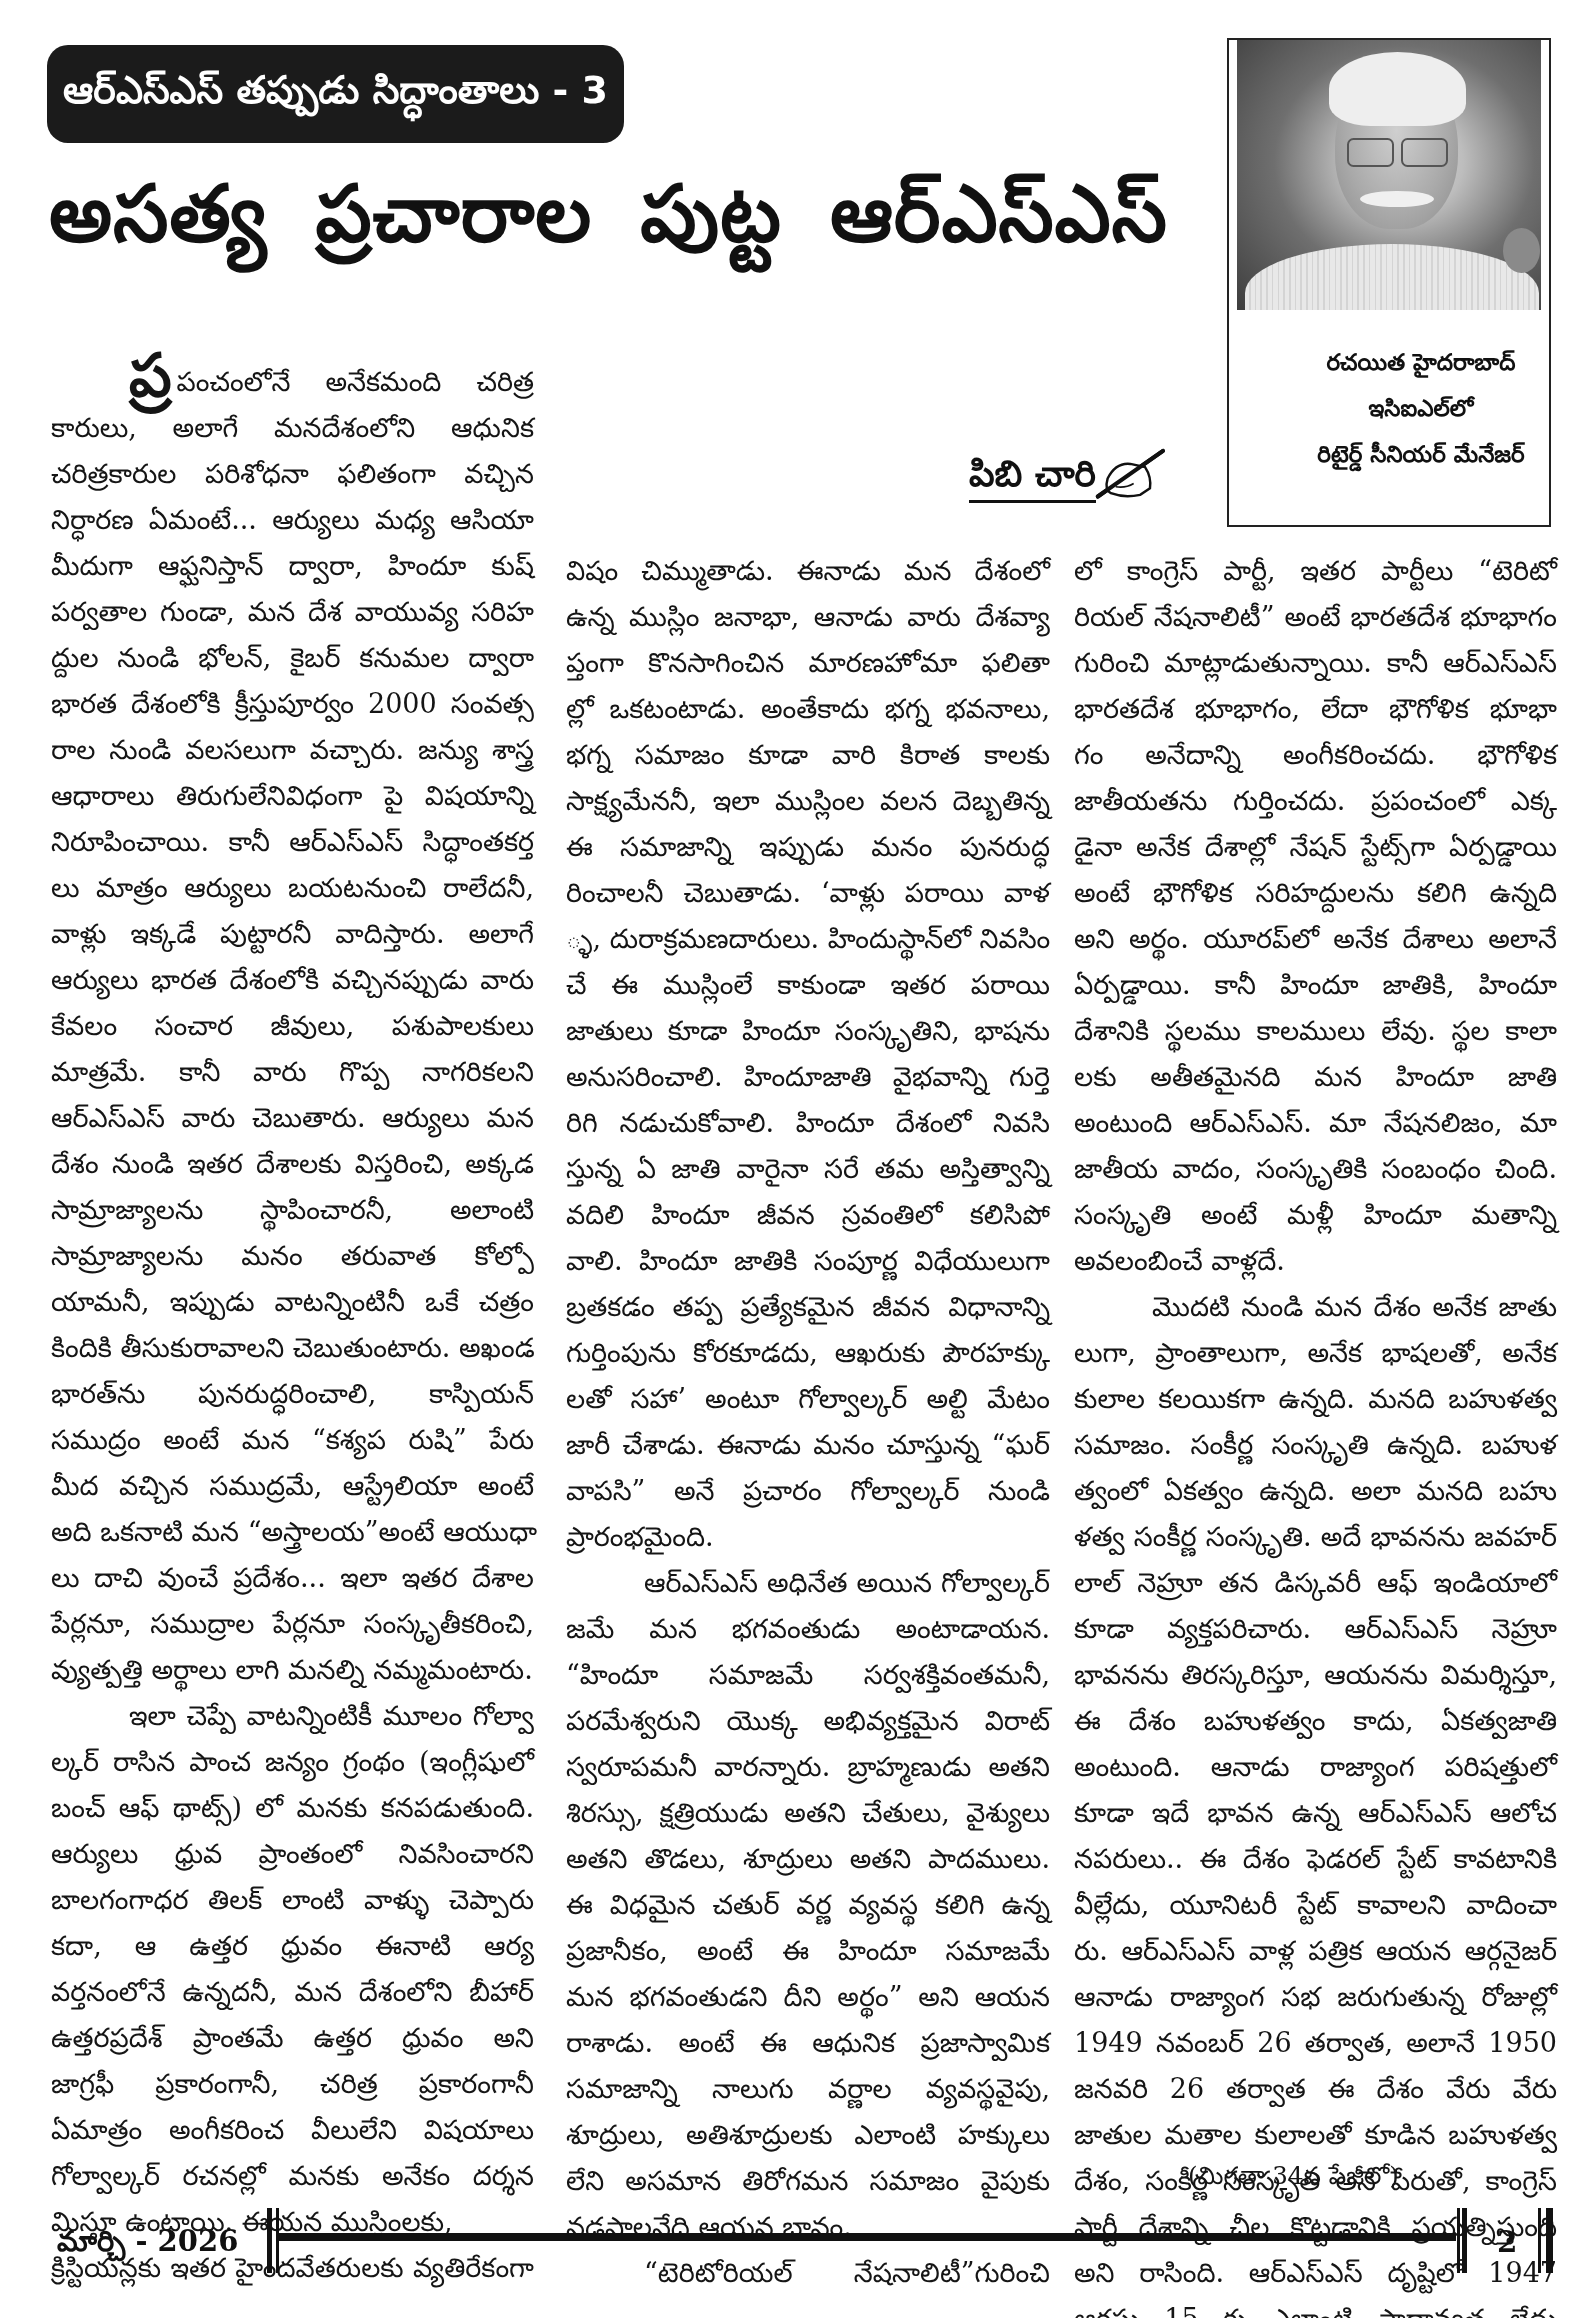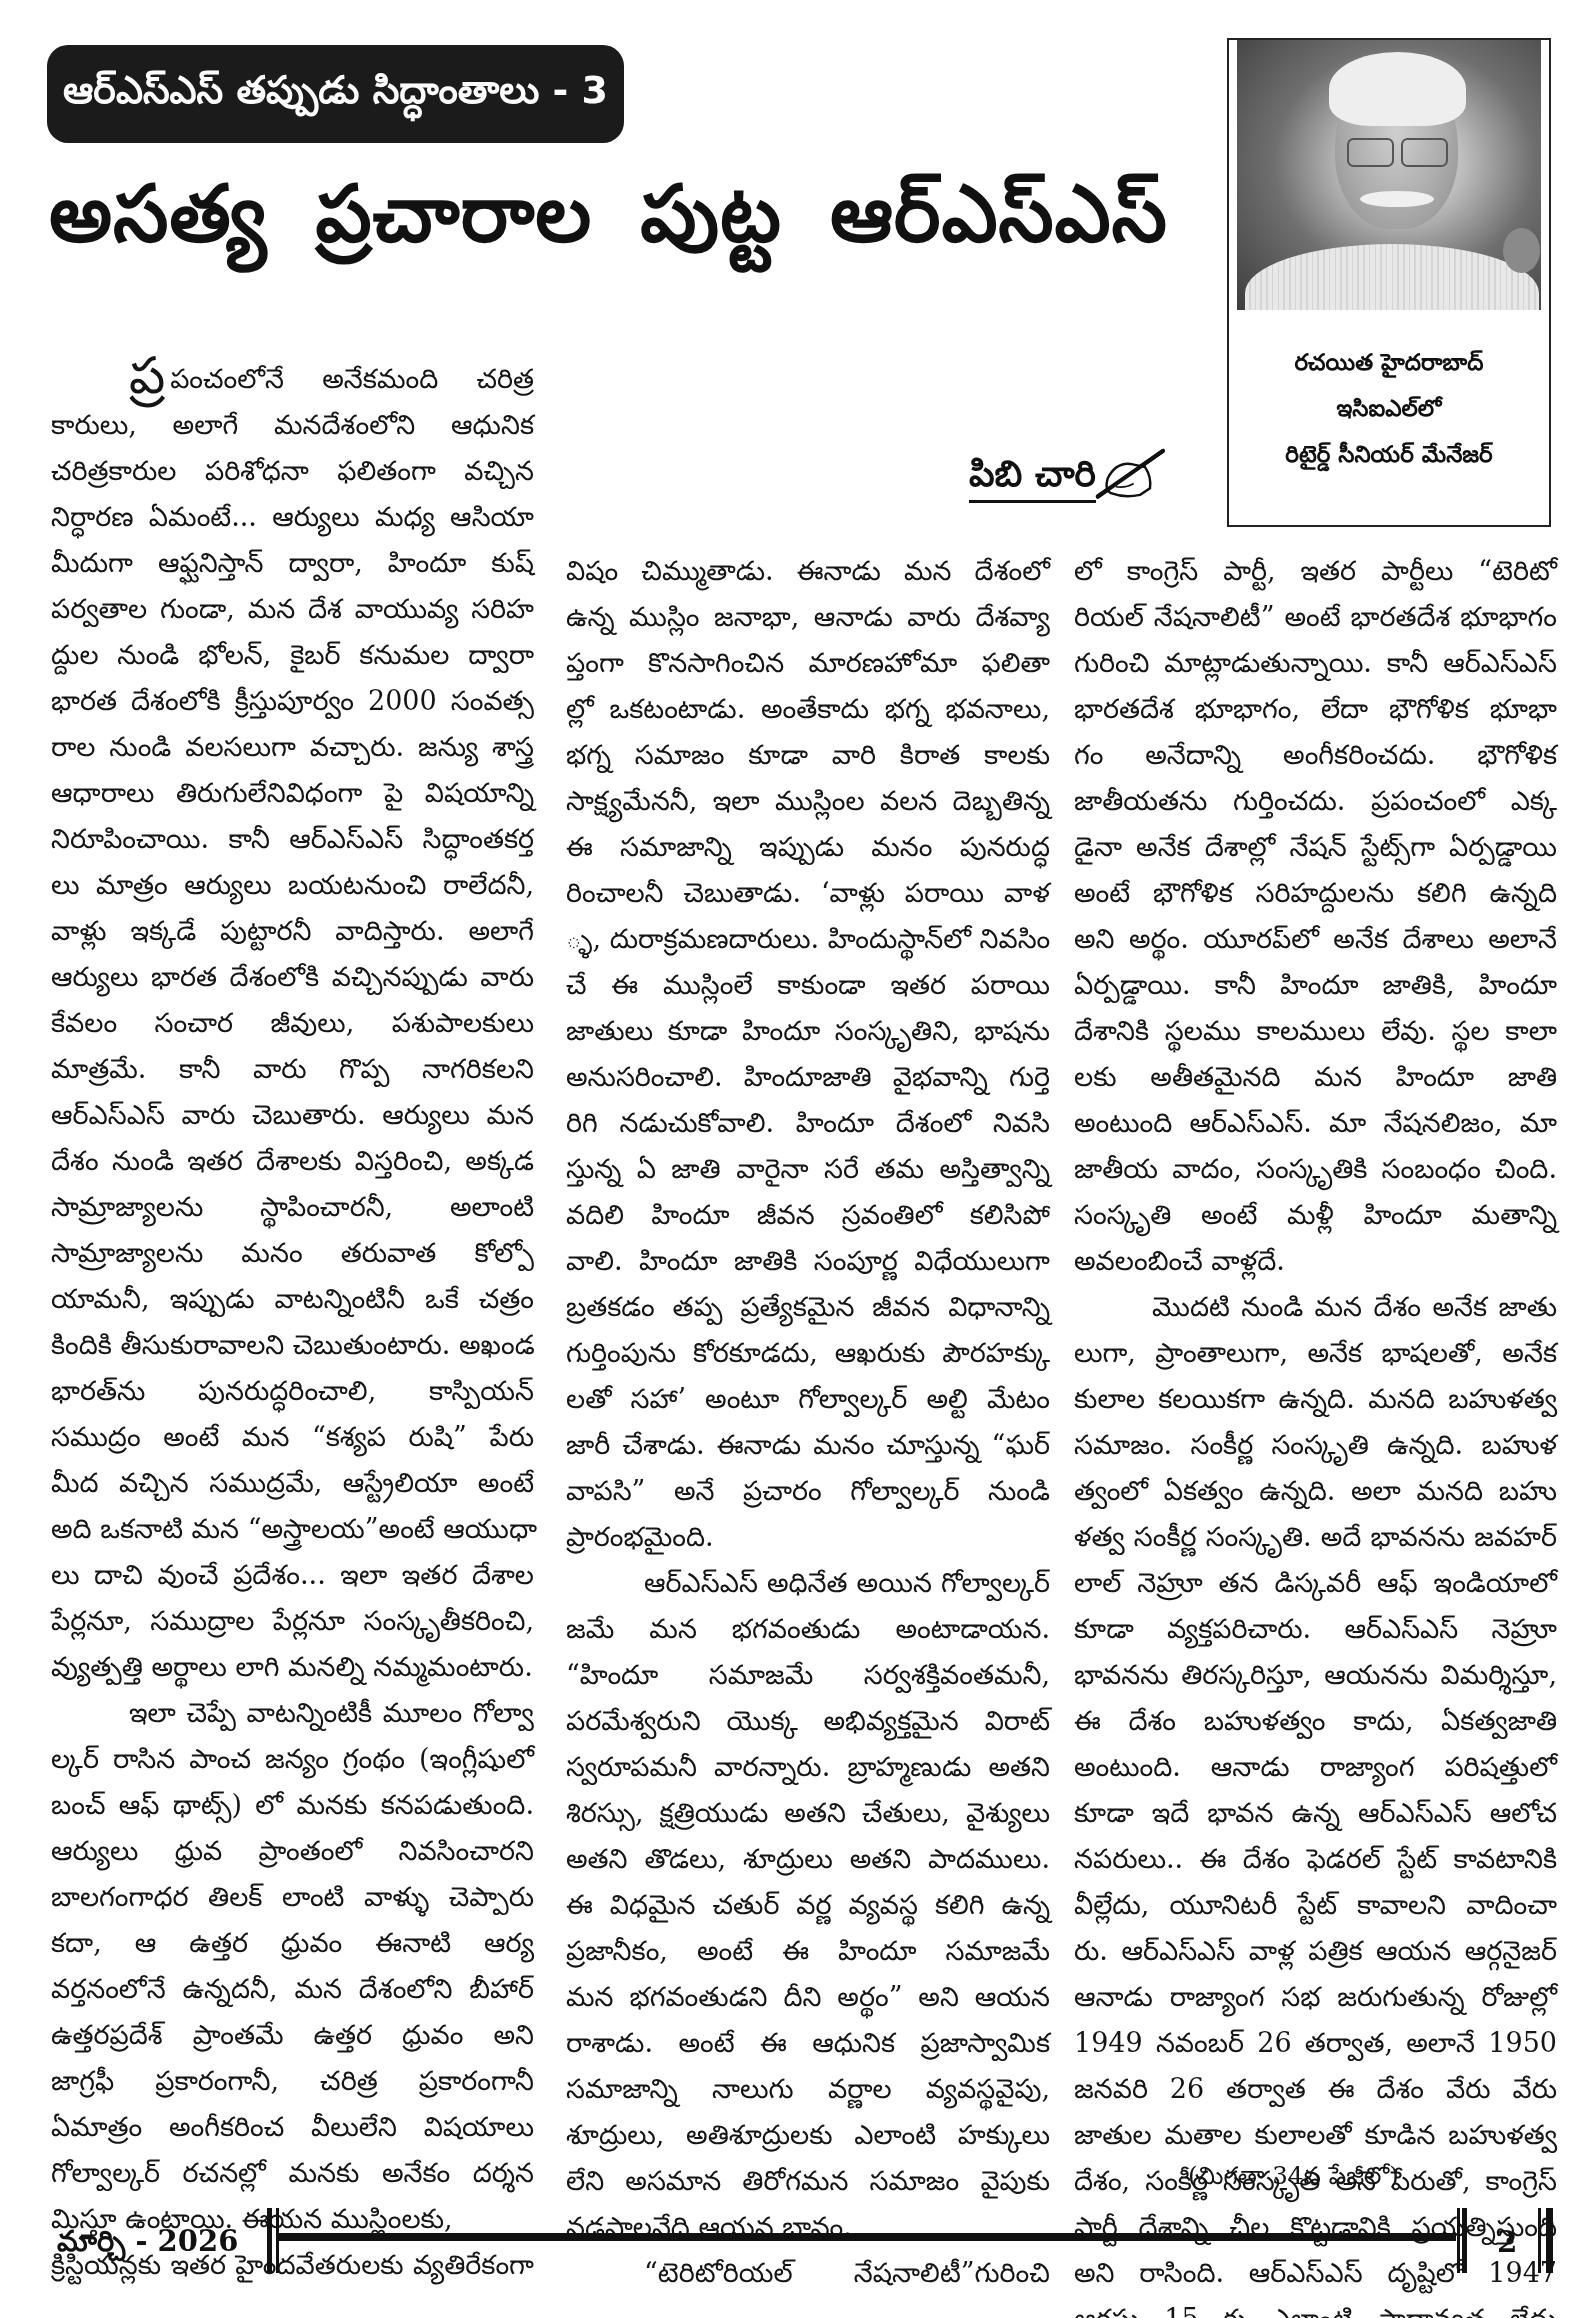--- a/index.html
+++ b/index.html
@@ -11,33 +11,33 @@
   .photo-box { position:absolute; left:1227px; top:38px; width:324px; height:489px; border:2.5px solid #222; box-sizing:border-box; background:#fff; }
   .photo { position:absolute; left:8.2px; top:0px; width:304px; height:270px; overflow:hidden;
            background: radial-gradient(ellipse at 55% 45%, #d9d9d9 0%, #bdbdbd 25%, #6f6f6f 55%, #3d3d3d 100%); }
   .photo .head { position:absolute; left:98px; top:24.5px; width:123px; height:164px; border-radius:50% 50% 45% 45%; background:radial-gradient(ellipse at 50% 40%, #cfcfcf 0%, #a9a9a9 60%, #8c8c8c 100%); }
   .photo .hair { position:absolute; left:92px; top:11.5px; width:137px; height:74px; border-radius:50% 50% 30% 30%; background:#eeeeee; }
   .photo .glasses-l { position:absolute; left:110px; top:98px; width:43px; height:24.5px; border:2.5px solid #555; border-radius:6.5px; }
   .photo .glasses-r { position:absolute; left:164px; top:98px; width:43px; height:24.5px; border:2.5px solid #555; border-radius:6.5px; }
   .photo .mustache { position:absolute; left:123px; top:151px; width:74px; height:16.4px; background:#f0f0f0; border-radius:50%; }
   .photo .shirt { position:absolute; left:8.2px; top:204px; width:294px; height:98px; border-radius:50% 50% 0 0; background:repeating-linear-gradient(90deg,#e8e8e8 0,#e8e8e8 4.1px,#d4d4d4 4.1px,#d4d4d4 5.7px); }
   .photo .bystander { position:absolute; left:266px; top:188px; width:37px; height:45px; border-radius:50%; background:#8a8a8a; }
-  .photo-caption { position:absolute; left:0; top:299px; width:100%; text-align:center; }
+  .photo-caption { position:absolute; left:0; top:299px; width:100%; text-align:center;padding-left:32px; }
   .photo-caption div { font-family:"DejaVu Sans", sans-serif; font-weight:bold; font-size:23px; line-height:46px; color:#111; }
   .byline { position:absolute; left:969px; top:438px; height:65px; display:flex; align-items:flex-end; }
   .byline .name { font-family:"DejaVu Sans", sans-serif; font-weight:bold; font-size:36px; line-height:49px; border-bottom:3.3px solid #111; padding-bottom:1.6px; }
   .byline .pen { width:78px; height:57px; margin-left:-4.9px; }
   .col { position:absolute; font-family:"DejaVu Serif", serif; font-size:27px; line-height:46px; color:#151515; text-align:justify; }
   .col .line { display:block; white-space:nowrap; text-align:justify; text-align-last:justify; }
   .col .line.last { text-align-last:left; }
   .col .line.indent { padding-left:78px; }
   .col1 { left:51px; top:355px; width:483px; }
   .col2 { left:566px; top:548px; width:484px; }
   .col3 { left:1074px; top:548px; width:483px; }
-  .dropcap { font-family:"DejaVu Sans", sans-serif; font-weight:normal; font-size:51px; line-height:41px; vertical-align:-4.9px; margin-right:4.9px; }
+  .dropcap { font-family:"DejaVu Sans", sans-serif; font-weight:bold; font-size:60px; line-height:41px; vertical-align:-4.9px; margin-right:4.9px; }
   .footer { position:absolute; left:0; top:2208px; width:1594px; height:65px; }
   .footer .date { position:absolute; left:57px; top:16.4px; font-family:"DejaVu Serif", serif; font-weight:bold; font-size:29px; }
   .footer .bar-left { position:absolute; left:267px; top:0; width:4.9px; height:65px; background:#111; }
   .footer .bar-left2 { position:absolute; left:276px; top:0; width:2.5px; height:65px; background:#111; }
   .footer .rule { position:absolute; left:278px; top:24.5px; width:1178px; height:8.2px; background:#111; }
   .footer .bar-right { position:absolute; left:1457px; top:0; width:2.5px; height:65px; background:#111; }
   .footer .bar-right2 { position:absolute; left:1462px; top:0; width:4.9px; height:65px; background:#111; }
   .footer .page { position:absolute; left:1497px; top:16.4px; font-family:"DejaVu Serif", serif; font-weight:bold; font-size:29.4px; }
   .footer .bar-end { position:absolute; left:1546px; top:0; width:6.5px; height:65px; background:#111; }
   .footer .bar-end2 { position:absolute; left:1538px; top:0; width:2.5px; height:65px; background:#111; }

